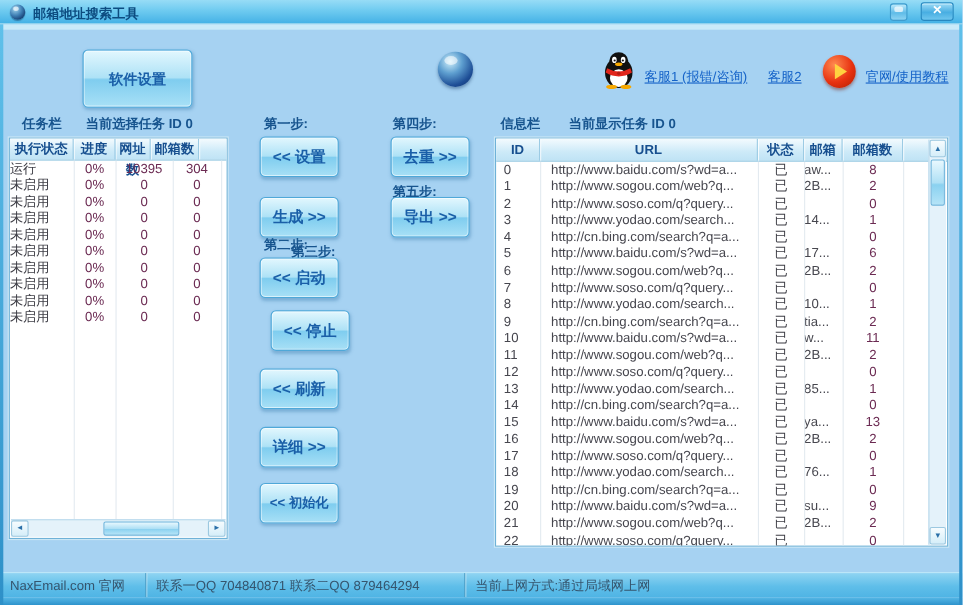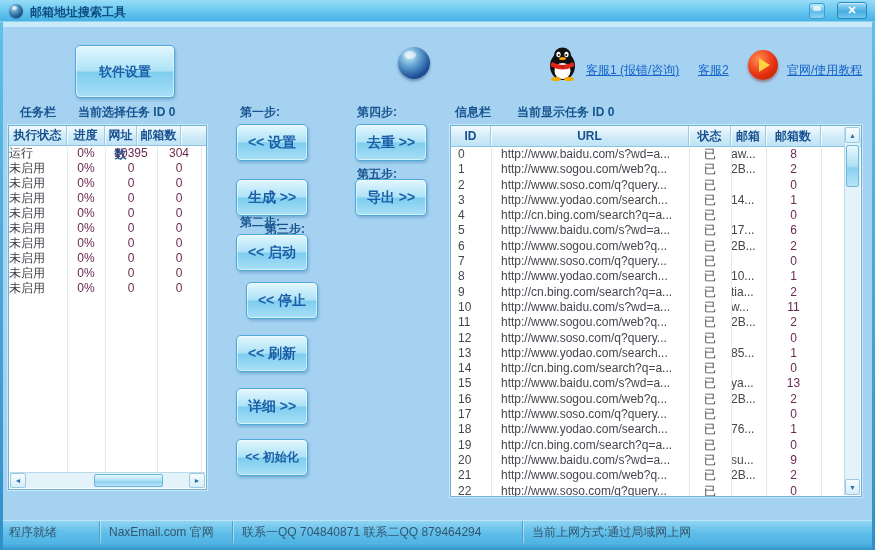--- a/index.html
+++ b/index.html
@@ -432,21 +432,20 @@
         </div>
       </div>
     <div class="sb-track vscroll" style="display:flex;">
       <span class="sb-arrow">▲</span>
       <span class="sb-thumb"></span>
       <span class="sb-arrow">▼</span>
     </div>
   </div>
 
   <div class="statusbar">
-    <div class="status-seg seg0">程序就绪</div>
     <div class="status-seg seg1">NaxEmail.com 官网</div>
     <div class="status-seg seg2">联系一QQ 704840871 联系二QQ 879464294</div>
     <div class="status-seg seg3">当前上网方式:通过局域网上网</div>
   </div>
 
   <div class="bottom-strip"></div>
   <div class="edge left"></div>
   <div class="edge right"></div>
 
 </div>

